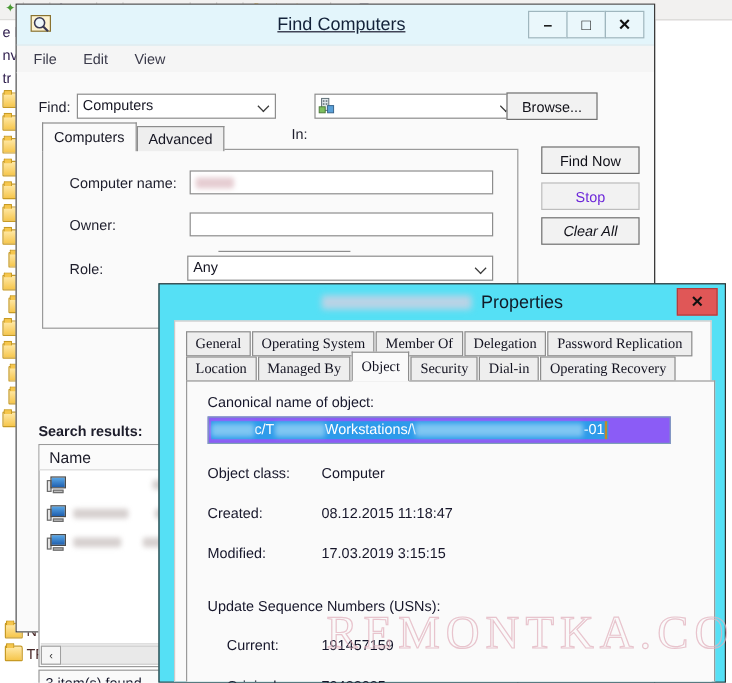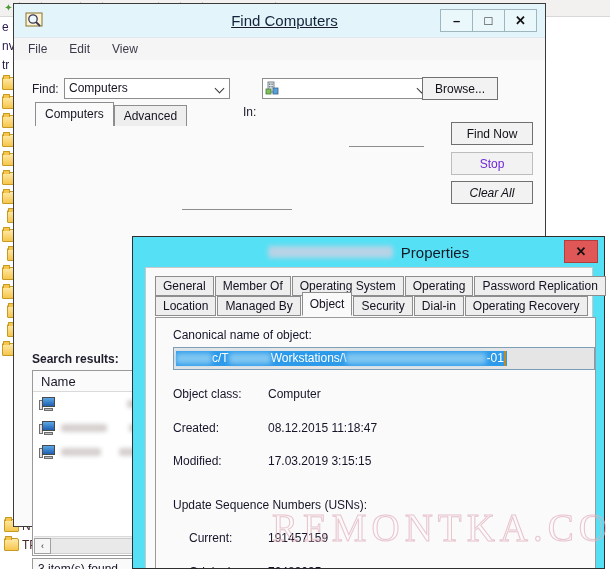--- a/index.html
+++ b/index.html
@@ -466,20 +466,21 @@
   .ptab-row { display: flex; align-items: flex-end; }
   .ptab {
     border: 1px solid #8d8d8d;
     background: #eeeeee;
     font-size: 12px;
     padding: 2px 7px;
     color: #121220;
     margin-right: 1px;
     box-sizing: border-box;
     white-space: nowrap;
+    font-family: Liberation Serif, serif;
   }
   .ptab.active {
     background: #fafafa;
     border-bottom-color: #fafafa;
     position: relative;
     z-index: 5;
     padding-top: 4px;
     padding-bottom: 4px;
     margin-top: -3px;
   }
@@ -493,22 +494,22 @@
     box-sizing: border-box;
   }
   .pl {
     position: absolute;
     font-size: 12px;
     color: #16162a;
   }
   #canon-box {
     position: absolute;
     left: 17px; top: 29px;
-    width: 422px; height: 23px;
-    background: #e5e5e5;
+    width: 386px; height: 23px;
+    background: #8b5cf6;
     border: 1px solid #7c9fb8;
     box-sizing: border-box;
     overflow: hidden;
     display: flex;
     align-items: center;
   }
   #canon-sel {
     display: flex;
     align-items: center;
     background: #2e9bea;
@@ -730,20 +731,35 @@
       <span class="chev"></span>
     </div>
     <div id="in-underline"></div>
 
     <div class="ctl-btn" style="left:408px; top:17px; width:76px;">Browse...</div>
 
     <div id="tabstrip">
       <span class="tab active">Computers</span>
       <span class="tab">Advanced</span>
     </div>
+    <div id="tabpanel">
+      <span class="lbl" style="left:22px; top:21px;">Computer name:</span>
+      <div class="field-in" style="left:122px; top:17px; width:253px;">
+        <span class="redact" style="width:32px;"></span>
+      </div>
+
+      <span class="lbl" style="left:22px; top:56px;">Owner:</span>
+      <div class="field-in" style="left:122px; top:52px; width:253px;"></div>
+
+      <span class="lbl" style="left:22px; top:92px;">Role:</span>
+      <div class="ctl-combo" style="left:120px; top:88px; width:255px;">
+        <span>Any</span>
+        <span class="chev"></span>
+      </div>
+    </div>
     <div id="srch-underline"></div>
 
     <div class="ctl-btn" style="left:437px; top:62px; width:82px;">Find Now</div>
     <div class="ctl-btn disabled" style="left:437px; top:92px; width:82px;">Stop</div>
     <div class="ctl-btn" style="left:437px; top:121px; width:82px;font-style:italic;">Clear All</div>
 
     <span id="mag-icon">
       <svg width="30" height="24" viewBox="0 0 30 24">
         <rect x="6" y="11" width="20" height="8" fill="#f5dd8e" stroke="#b38f2c" stroke-width="1"></rect>
         <circle cx="11" cy="9" r="6" fill="none" stroke="#56616b" stroke-width="1.6"></circle>
@@ -801,23 +817,23 @@
       <span>Properties</span>
     </span>
     <span id="props-close">✕</span>
   </div>
 
   <div id="props-inner">
 
     <div id="ptabs">
       <div class="ptab-row">
         <span class="ptab">General</span>
+        <span class="ptab">Operating System</span>
         <span class="ptab">Member Of</span>
-        <span class="ptab">Operating System</span>
-        <span class="ptab">Operating</span>
+        <span class="ptab">Delegation</span>
         <span class="ptab">Password Replication</span>
       </div>
       <div class="ptab-row" style="margin-top:-1px;">
         <span class="ptab">Location</span>
         <span class="ptab">Managed By</span>
         <span class="ptab active">Object</span>
         <span class="ptab">Security</span>
         <span class="ptab">Dial-in</span>
         <span class="ptab">Operating Recovery</span>
       </div>

